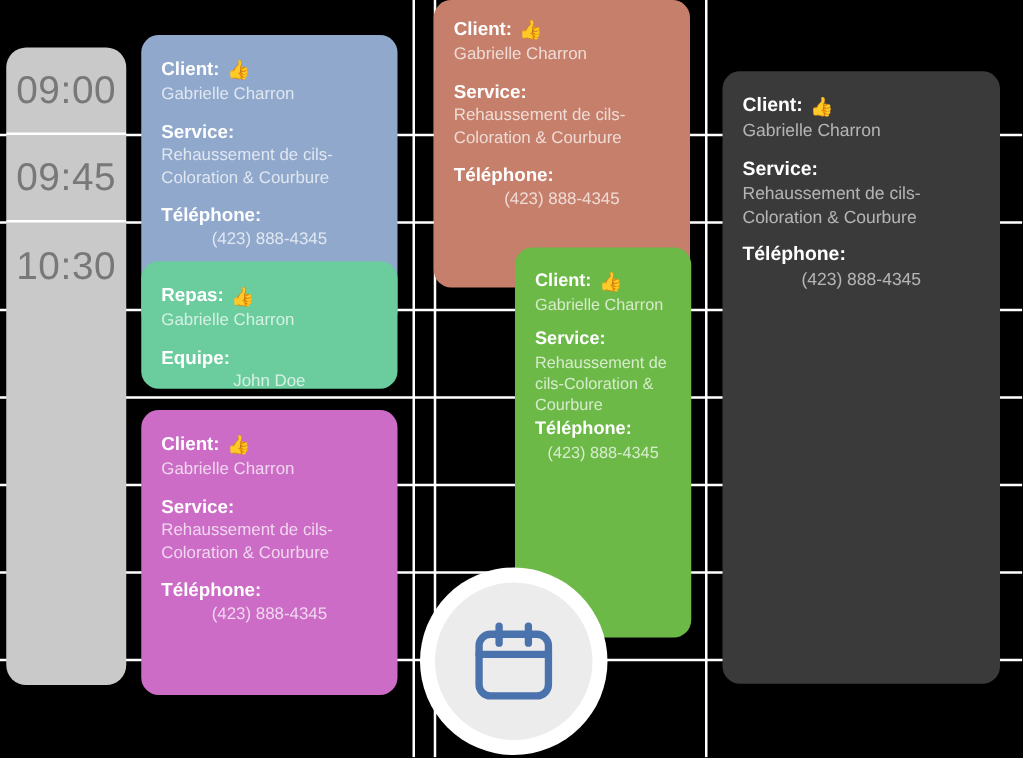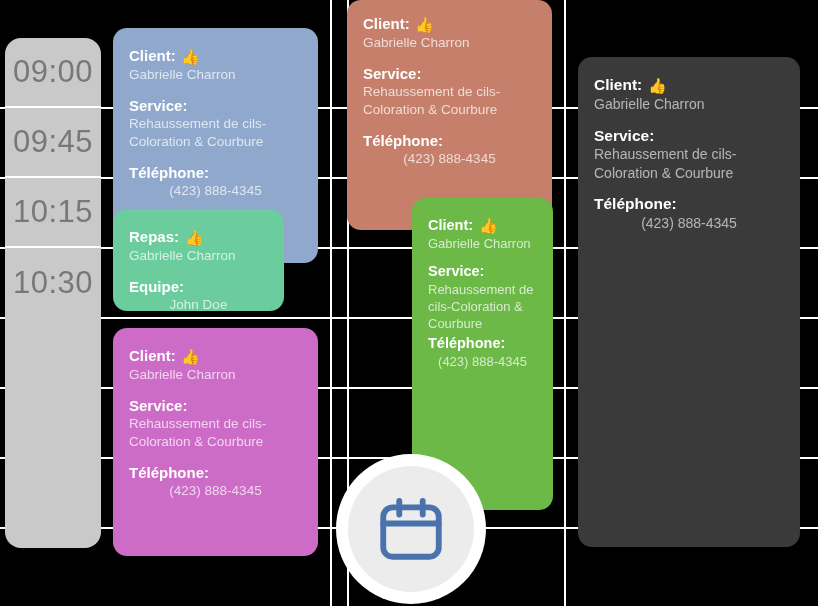--- a/index.html
+++ b/index.html
@@ -96,21 +96,21 @@
     font-weight: 400;
     color: rgba(255,255,255,0.72);
     line-height: 1.32;
     display: block;
     margin-bottom: 12px;
   }
   .card .fld-value.last { margin-bottom: 0; text-align: center; }
 
   
   #card-blue   { left: 113px; top: 28px;  width: 205px; height: 235px; z-index: 5; }
-  #card-mint   { left: 113px; top: 209px; width: 171px; height: 102px; z-index: 7; }
+  #card-mint   { left: 113px; top: 209px; width: 205px; height: 102px; z-index: 7; }
   #card-pink   { left: 113px; top: 328px; width: 205px; height: 228px; z-index: 6; }
   #card-salmon { left: 347px; top: 0px;   width: 205px; height: 230px; z-index: 5; }
   #card-green  { left: 412px; top: 198px; width: 141px; height: 312px; z-index: 8; }
   #card-dark   { left: 578px; top: 57px;  width: 222px; height: 490px; z-index: 5; }
 
   #card-salmon { padding-top: 14px; }
 
   
   #card-green .fld-label { font-size: 14.5px; }
   #card-green .fld-value { font-size: 13px; margin-bottom: 10px; }
@@ -170,23 +170,20 @@
   </div>
 
   <div class="time-col">
     <div class="time-slot">
       <span class="time-slot-label">09:00</span>
     </div>
     <div class="time-slot">
       <span class="time-slot-label">09:45</span>
     </div>
     <div class="time-slot">
-      <span class="time-slot-label">10:15</span>
-    </div>
-    <div class="time-slot">
       <span class="time-slot-label">10:30</span>
     </div>
   </div>
 
   <div class="card" id="card-blue" style="background:#8fa8cc">
     <div class="fld">
       <span class="fld-label"><span>Client:</span><span class="thumb">👍</span></span>
       <span class="fld-value">Gabrielle Charron</span>
     </div>
     <div class="fld">

